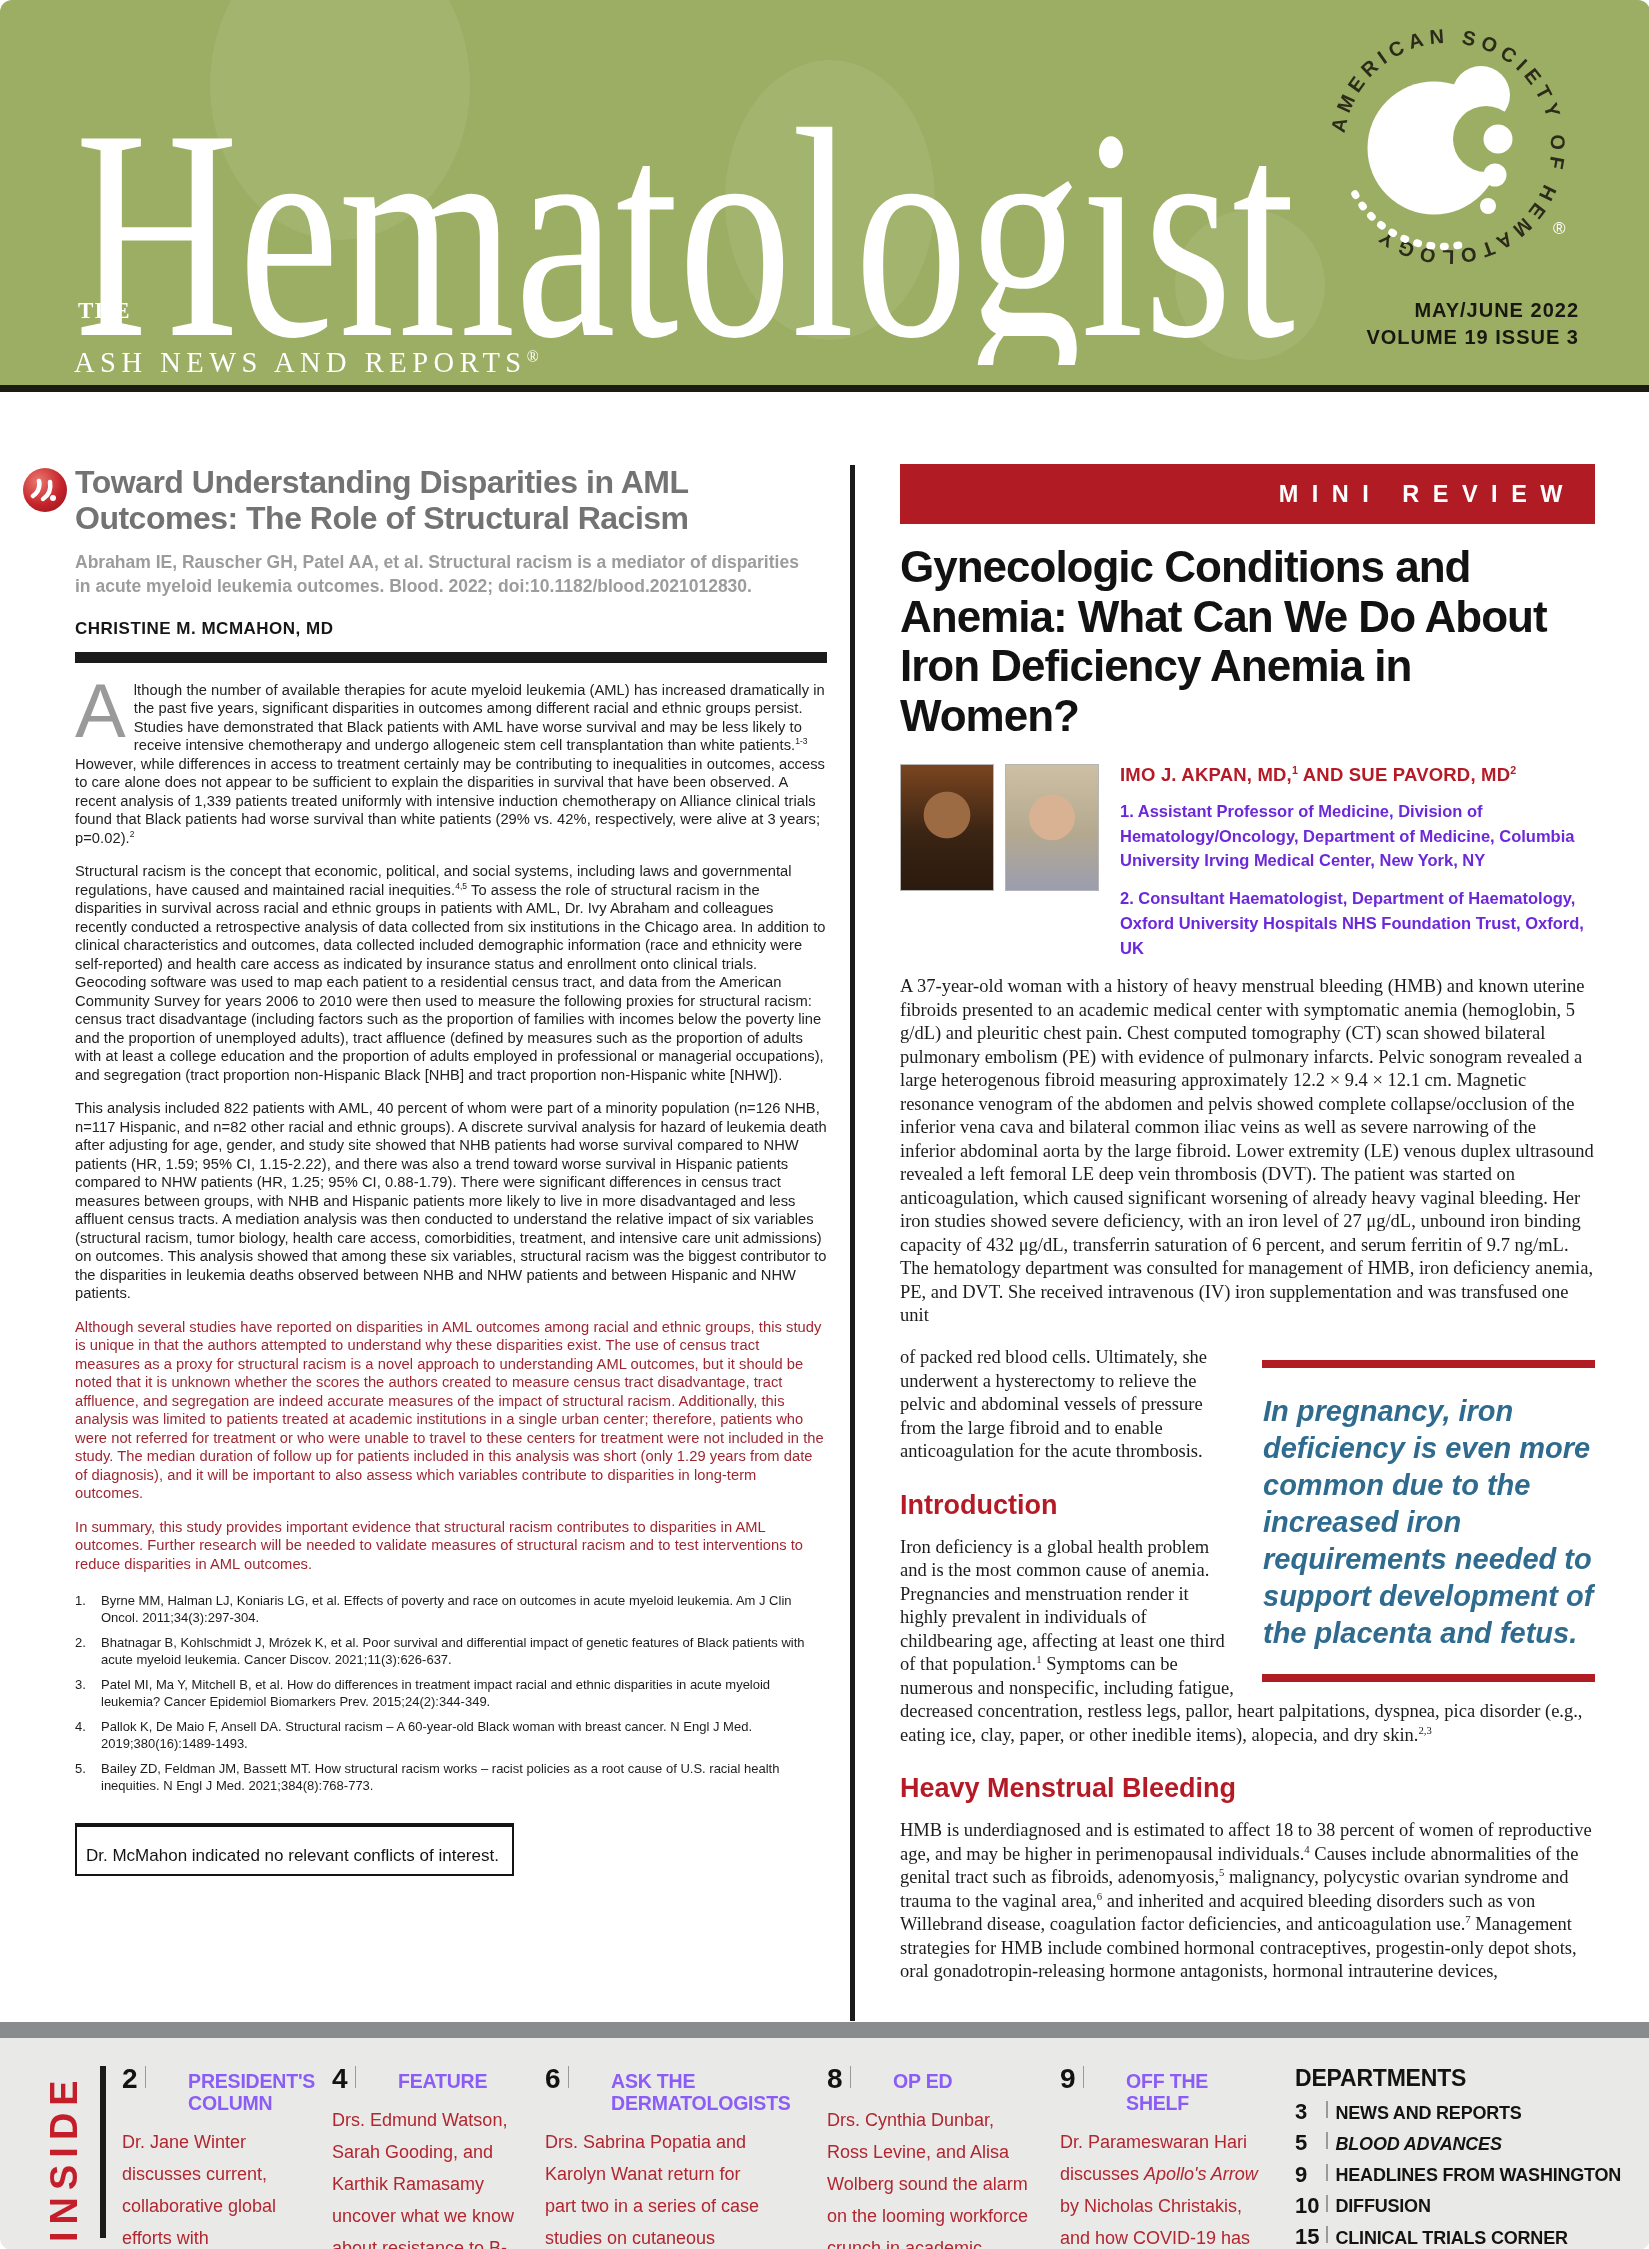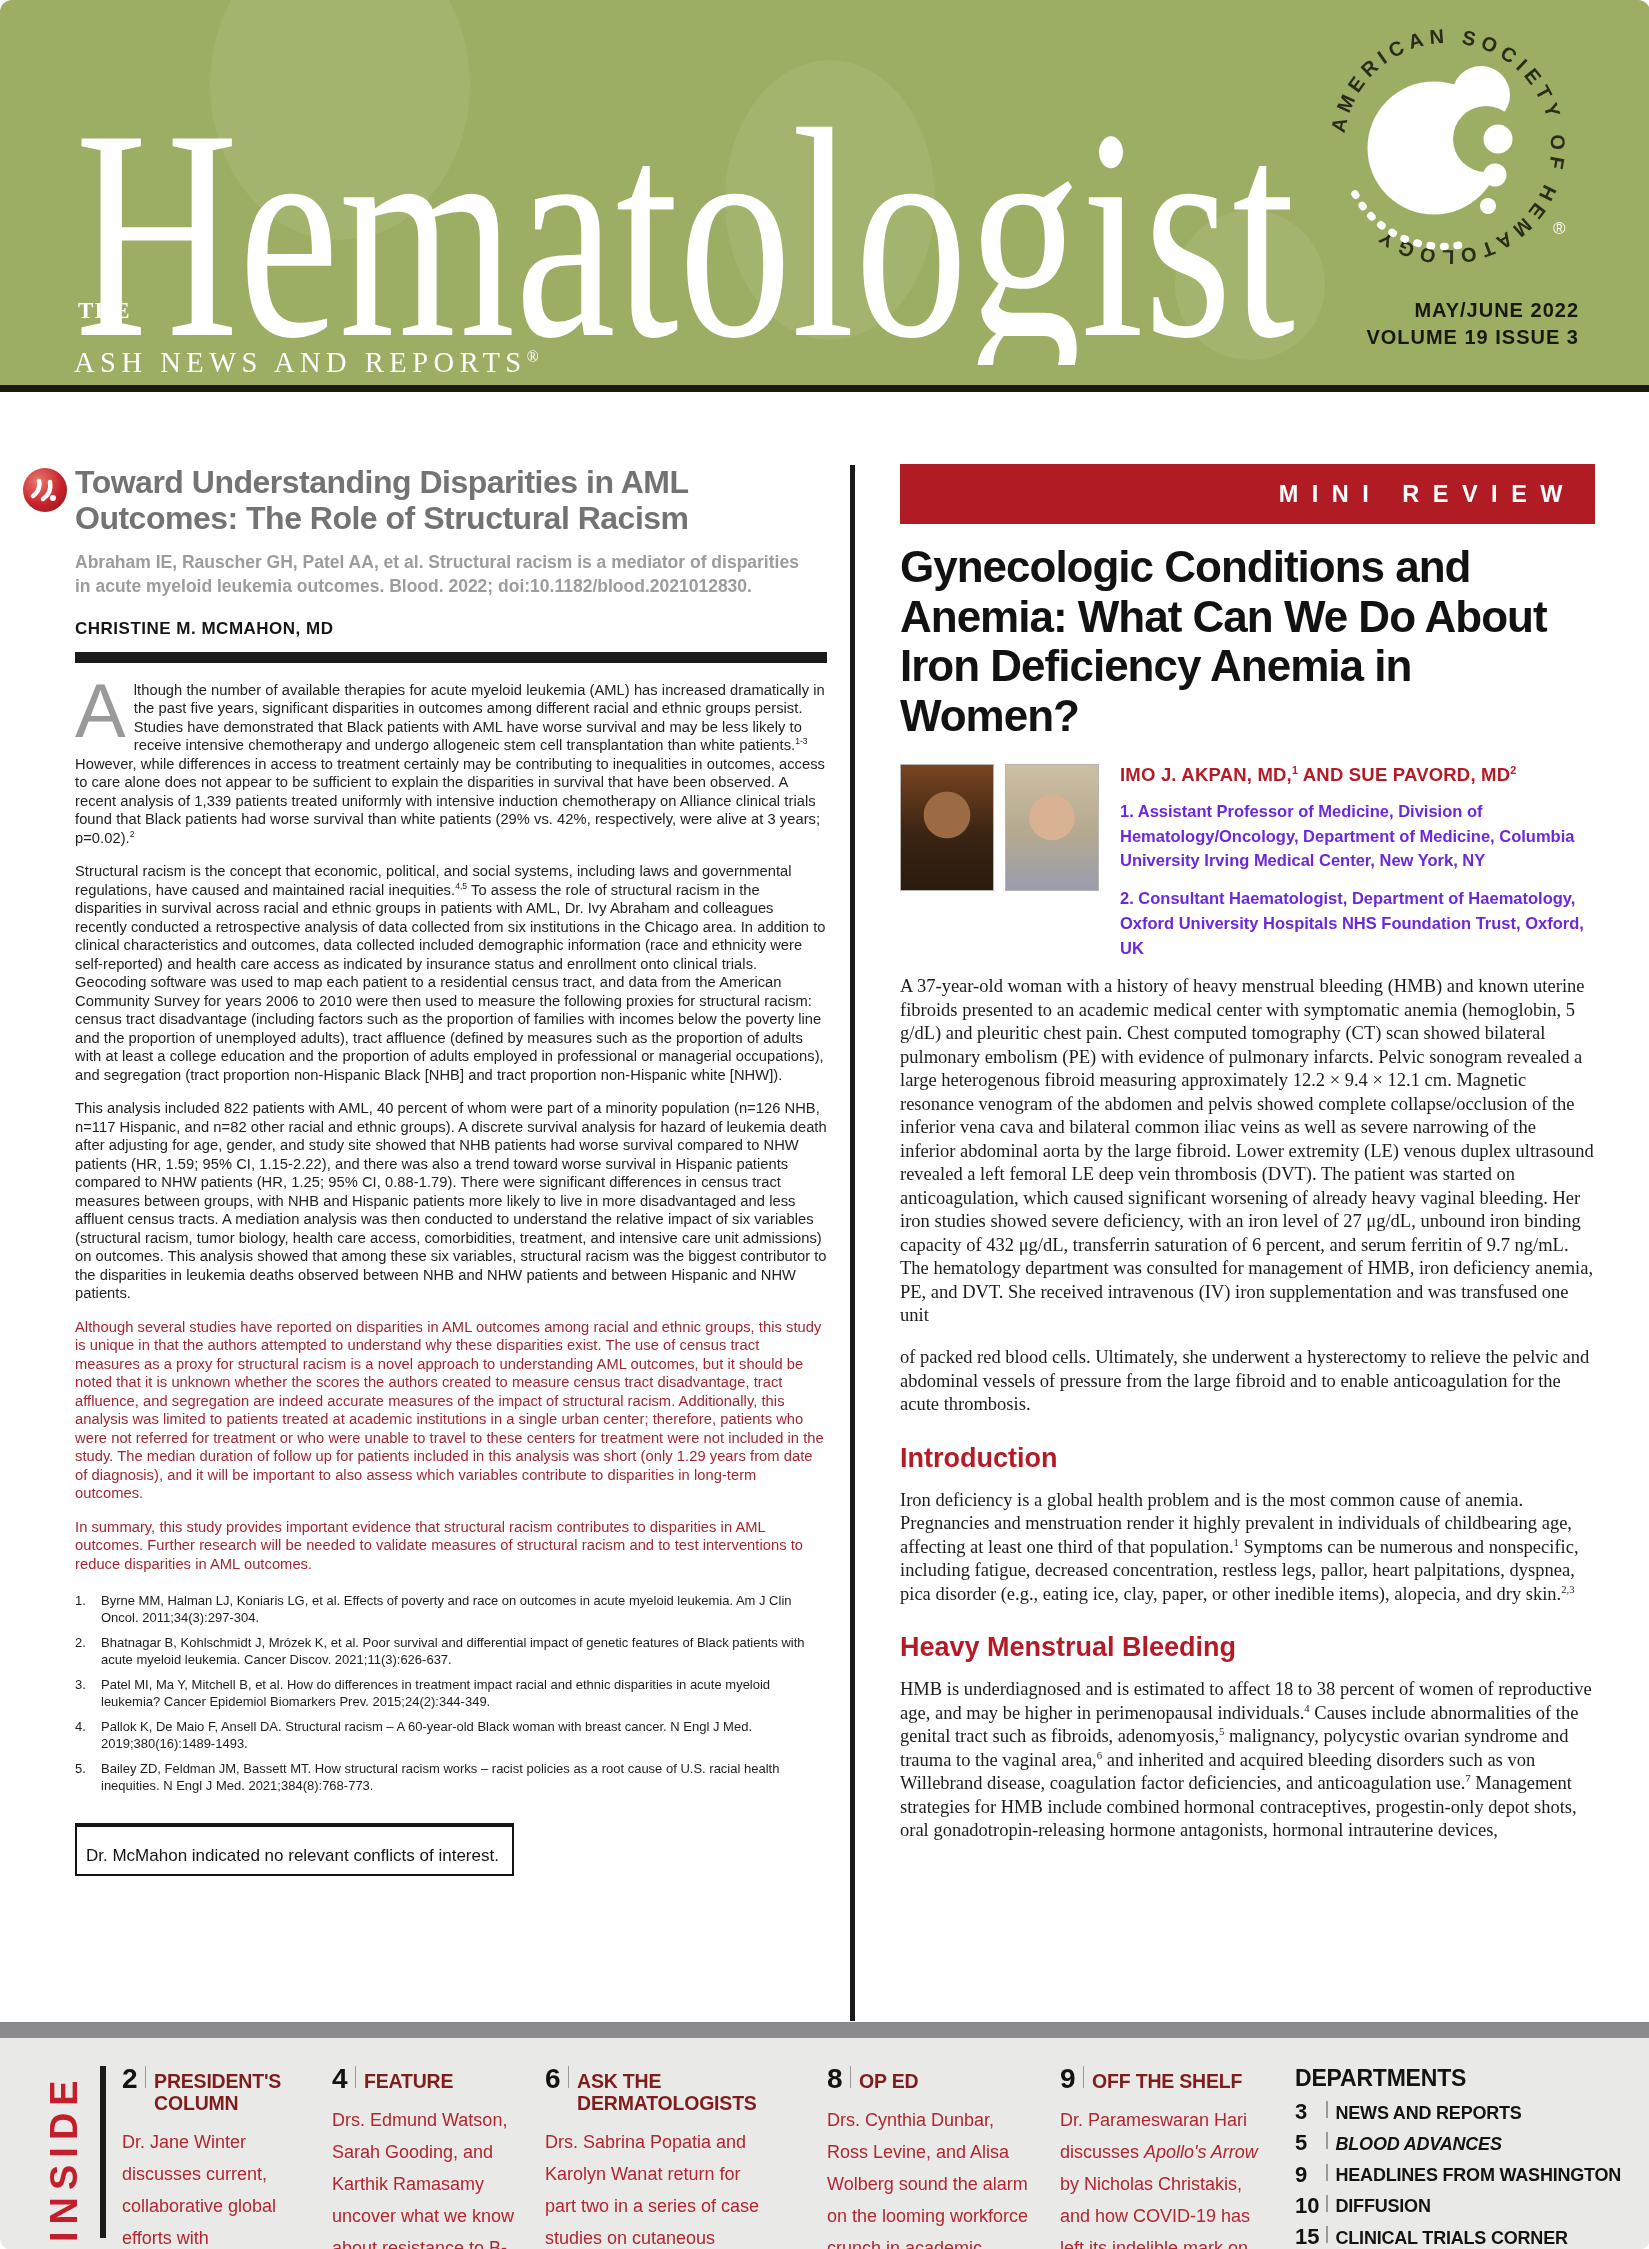--- a/index.html
+++ b/index.html
@@ -74,21 +74,21 @@
   .footer-bar{position:absolute;left:0;top:2022px;width:1650px;height:16.5px;background:#8A8B8D;}
   .footer{position:absolute;left:0;top:2038px;width:1650px;height:211px;background:#E9E9E7;}
   .inside{position:absolute;left:43px;top:2070px;height:172px;writing-mode:vertical-rl;transform:rotate(180deg);
           color:#C41E2A;font-size:38px;font-weight:bold;letter-spacing:7px;}
   .inside-rule{position:absolute;left:100px;top:2066px;width:5.5px;height:172px;background:#1b1b1b;}
 
   .f-col{position:absolute;top:2065px;}
   .f-col .f-head{display:flex;align-items:flex-start;}
   .f-num{font-size:28px;font-weight:bold;color:#131313;line-height:1;}
   .f-sep{width:1.5px;height:22px;background:#9a9a9a;margin:1px 8px 0 7px;flex:0 0 1.5px;}
-  .f-label{font-size:19.5px;font-weight:bold;color:#7f1d1d;line-height:1.15;letter-spacing:-0.2px;padding-top:5px;}
+  .f-label{font-size:19.5px;font-weight:bold;color:#8b5cf6;line-height:1.15;letter-spacing:-0.2px;padding-top:5px;margin-left:34px;}
   .f-body{margin-top:11px;font-size:18px;line-height:32px;color:#B2262F;}
   .fc0{left:122px;width:177px;}
   .fc1{left:332px;width:190px;}
   .fc2{left:545px;width:220px;}
   .fc3{left:827px;width:210px;}
   .fc4{left:1060px;width:215px;}
 
   .departments{position:absolute;left:1295px;top:2065px;width:330px;}
   .d-title{font-size:23px;font-weight:bold;color:#131313;letter-spacing:-0.2px;}
   .d-item{display:flex;align-items:flex-start;margin-top:9px;}
@@ -191,20 +191,21 @@
       <div class="photo pavord"></div>
       <div class="author-text">
         <div class="r-authors"><span>IMO J. AKPAN, MD,</span><sup>1</sup><span> AND SUE PAVORD, MD</span><sup>2</sup></div>
         <div class="affil">1. Assistant Professor of Medicine, Division of Hematology/Oncology, Department of Medicine, Columbia University Irving Medical Center, New York, NY</div>
         <div class="affil">2. Consultant Haematologist, Department of Haematology, Oxford University Hospitals NHS Foundation Trust, Oxford, UK</div>
       </div>
     </div>
 
     <p class="serif-p"><span>A 37-year-old woman with a history of heavy menstrual bleeding (HMB) and known uterine fibroids presented to an academic medical center with symptomatic anemia (hemoglobin, 5 g/dL) and pleuritic chest pain. Chest computed tomography (CT) scan showed bilateral pulmonary embolism (PE) with evidence of pulmonary infarcts. Pelvic sonogram revealed a large heterogenous fibroid measuring approximately 12.2 × 9.4 × 12.1 cm. Magnetic resonance venogram of the abdomen and pelvis showed complete collapse/occlusion of the inferior vena cava and bilateral common iliac veins as well as severe narrowing of the inferior abdominal aorta by the large fibroid. Lower extremity (LE) venous duplex ultrasound revealed a left femoral LE deep vein thrombosis (DVT). The patient was started on anticoagulation, which caused significant worsening of already heavy vaginal bleeding. Her iron studies showed severe deficiency, with an iron level of 27 μg/dL, unbound iron binding capacity of 432 μg/dL, transferrin saturation of 6 percent, and serum ferritin of 9.7 ng/mL. The hematology department was consulted for management of HMB, iron deficiency anemia, PE, and DVT. She received intravenous (IV) iron supplementation and was transfused one unit</span></p>
 
+    <aside class="pullquote">In pregnancy, iron deficiency is even more common due to the increased iron requirements needed to support development of the placenta and fetus.</aside>
 
     <p class="serif-p"><span>of packed red blood cells. Ultimately, she underwent a hysterectomy to relieve the pelvic and abdominal vessels of pressure from the large fibroid and to enable anticoagulation for the acute thrombosis.</span></p>
 
     <div class="r-head">Introduction</div>
     <p class="serif-p"><span>Iron deficiency is a global health problem and is the most common cause of anemia. Pregnancies and menstruation render it highly prevalent in individuals of childbearing age, affecting at least one third of that population.</span><sup>1</sup><span> Symptoms can be numerous and nonspecific, including fatigue, decreased concentration, restless legs, pallor, heart palpitations, dyspnea, pica disorder (e.g., eating ice, clay, paper, or other inedible items), alopecia, and dry skin.</span><sup>2,3</sup></p>
 
     <div class="r-head">Heavy Menstrual Bleeding</div>
     <p class="serif-p"><span>HMB is underdiagnosed and is estimated to affect 18 to 38 percent of women of reproductive age, and may be higher in perimenopausal individuals.</span><sup>4</sup><span> Causes include abnormalities of the genital tract such as fibroids, adenomyosis,</span><sup>5</sup><span> malignancy, polycystic ovarian syndrome and trauma to the vaginal area,</span><sup>6</sup><span> and inherited and acquired bleeding disorders such as von Willebrand disease, coagulation factor deficiencies, and anticoagulation use.</span><sup>7</sup><span> Management strategies for HMB include combined hormonal contraceptives, progestin-only depot shots, oral gonadotropin-releasing hormone antagonists, hormonal intrauterine devices,</span></p>
 
   </div>

